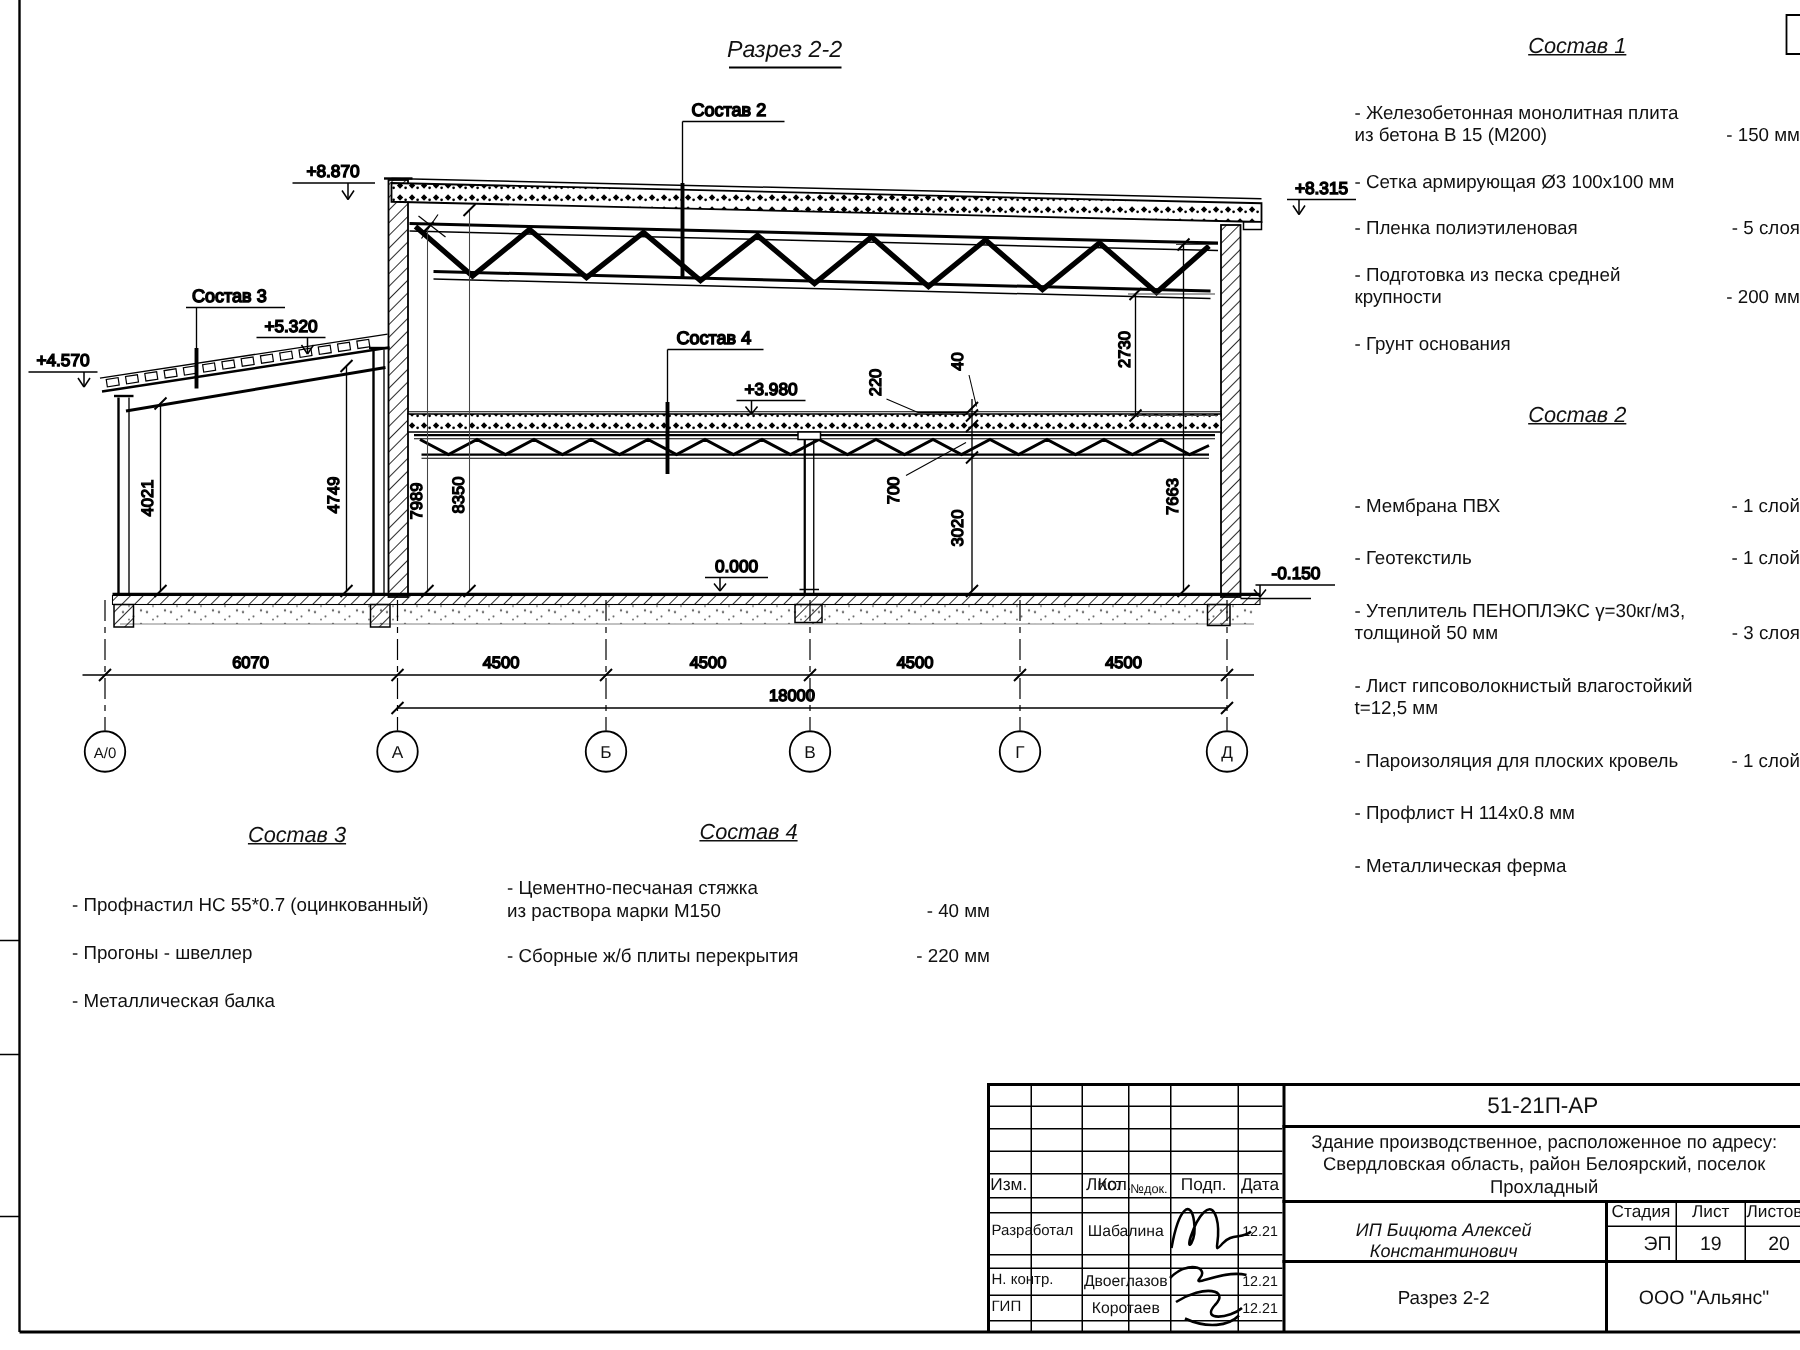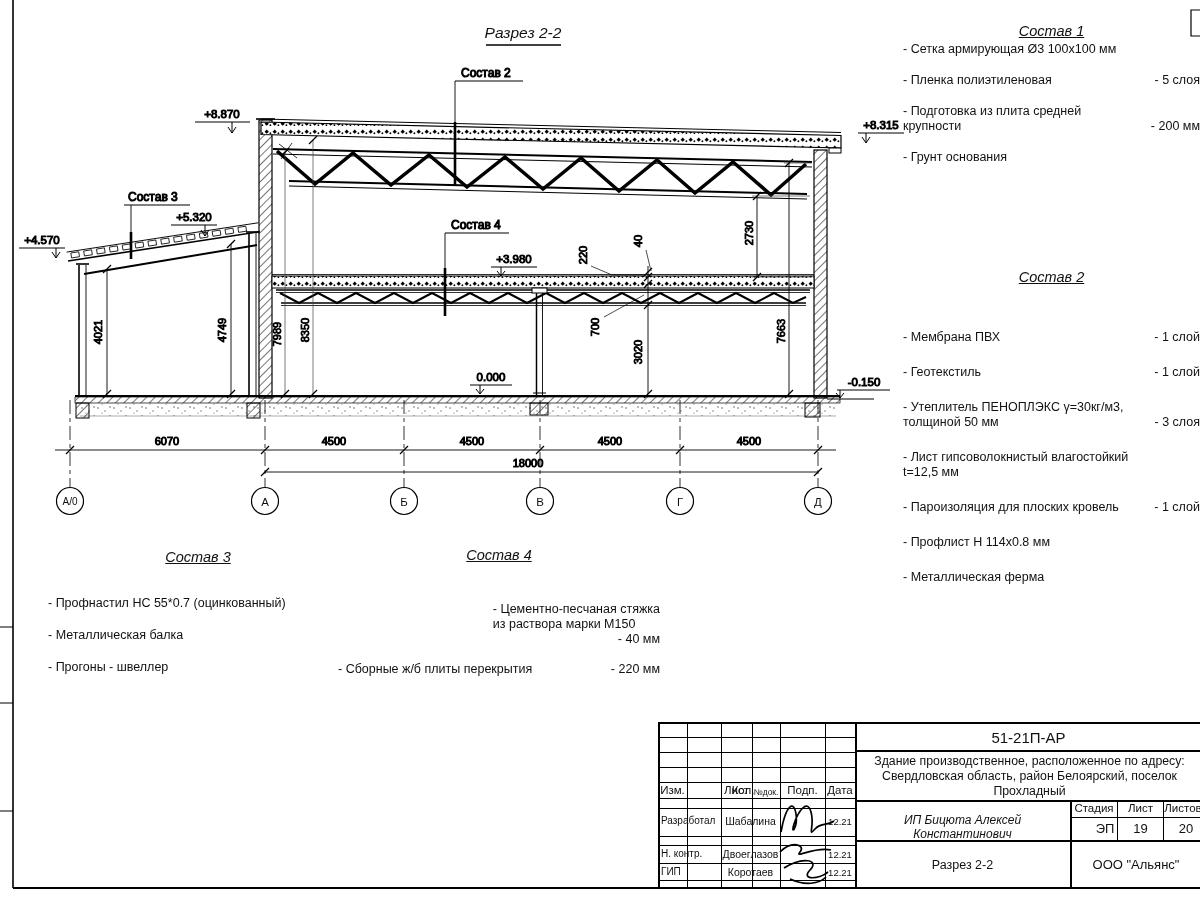--- a/index.html
+++ b/index.html
@@ -311,29 +311,34 @@
       <text x="404" y="505.5" font-size="11.5" text-anchor="middle">Б</text>
       <text x="540" y="505.5" font-size="11.5" text-anchor="middle">В</text>
       <text x="680" y="505.5" font-size="11.5" text-anchor="middle">Г</text>
       <text x="818" y="505.5" font-size="11.5" text-anchor="middle">Д</text>
     </g>
   </g>
 </svg>
 
 <div class="list s1" style="left:903px;top:24px;width:297px;">
   <div class="list-head">Состав 1</div>
+  <div class="li" style="margin-top:26px;">
+    <span class="li-text">- Железобетонная  монолитная плита
+из бетона В 15 (М200)</span>
+    <span class="li-val">- 150 мм</span>
+    </div>
   <div class="li">
     <span class="li-text">- Сетка армирующая Ø3 100х100 мм</span>
     </div>
   <div class="li">
     <span class="li-text">- Пленка полиэтиленовая</span>
     <span class="li-val">- 5 слоя</span>
     </div>
   <div class="li">
-    <span class="li-text">- Подготовка из плита средней
+    <span class="li-text">- Подготовка из песка средней
 крупности</span>
     <span class="li-val">- 200 мм</span>
     </div>
   <div class="li">
     <span class="li-text">- Грунт основания</span>
     </div>
 </div>
 
 <div class="list s2" style="left:903px;top:270px;width:297px;">
   <div class="list-head">Состав 2</div>
@@ -365,30 +370,30 @@
     <span class="li-text">- Металлическая ферма</span>
     </div>
 </div>
 
 <div class="list s3" style="left:48px;top:550px;width:300px;">
   <div class="list-head">Состав 3</div>
   <div class="li" style="margin-top:28px;">
     <span class="li-text">- Профнастил НС 55*0.7 (оцинкованный)</span>
     </div>
   <div class="li">
+    <span class="li-text">- Прогоны - швеллер</span>
+    </div>
+  <div class="li">
     <span class="li-text">- Металлическая балка</span>
-    </div>
-  <div class="li">
-    <span class="li-text">- Прогоны - швеллер</span>
     </div>
 </div>
 
 <div class="list s4" style="left:338px;top:548px;width:322px;">
   <div class="list-head">Состав 4</div>
-  <div class="li" style="margin-top:36px;flex-direction:column;">
+  <div class="li" style="margin-top:19px;">
     <span class="li-text">- Цементно-песчаная стяжка
 из раствора марки М150</span>
     <span class="li-val">- 40 мм</span>
     </div>
   <div class="li">
     <span class="li-text">- Сборные ж/б плиты перекрытия</span>
     <span class="li-val">- 220 мм</span>
     </div>
 </div>
 

